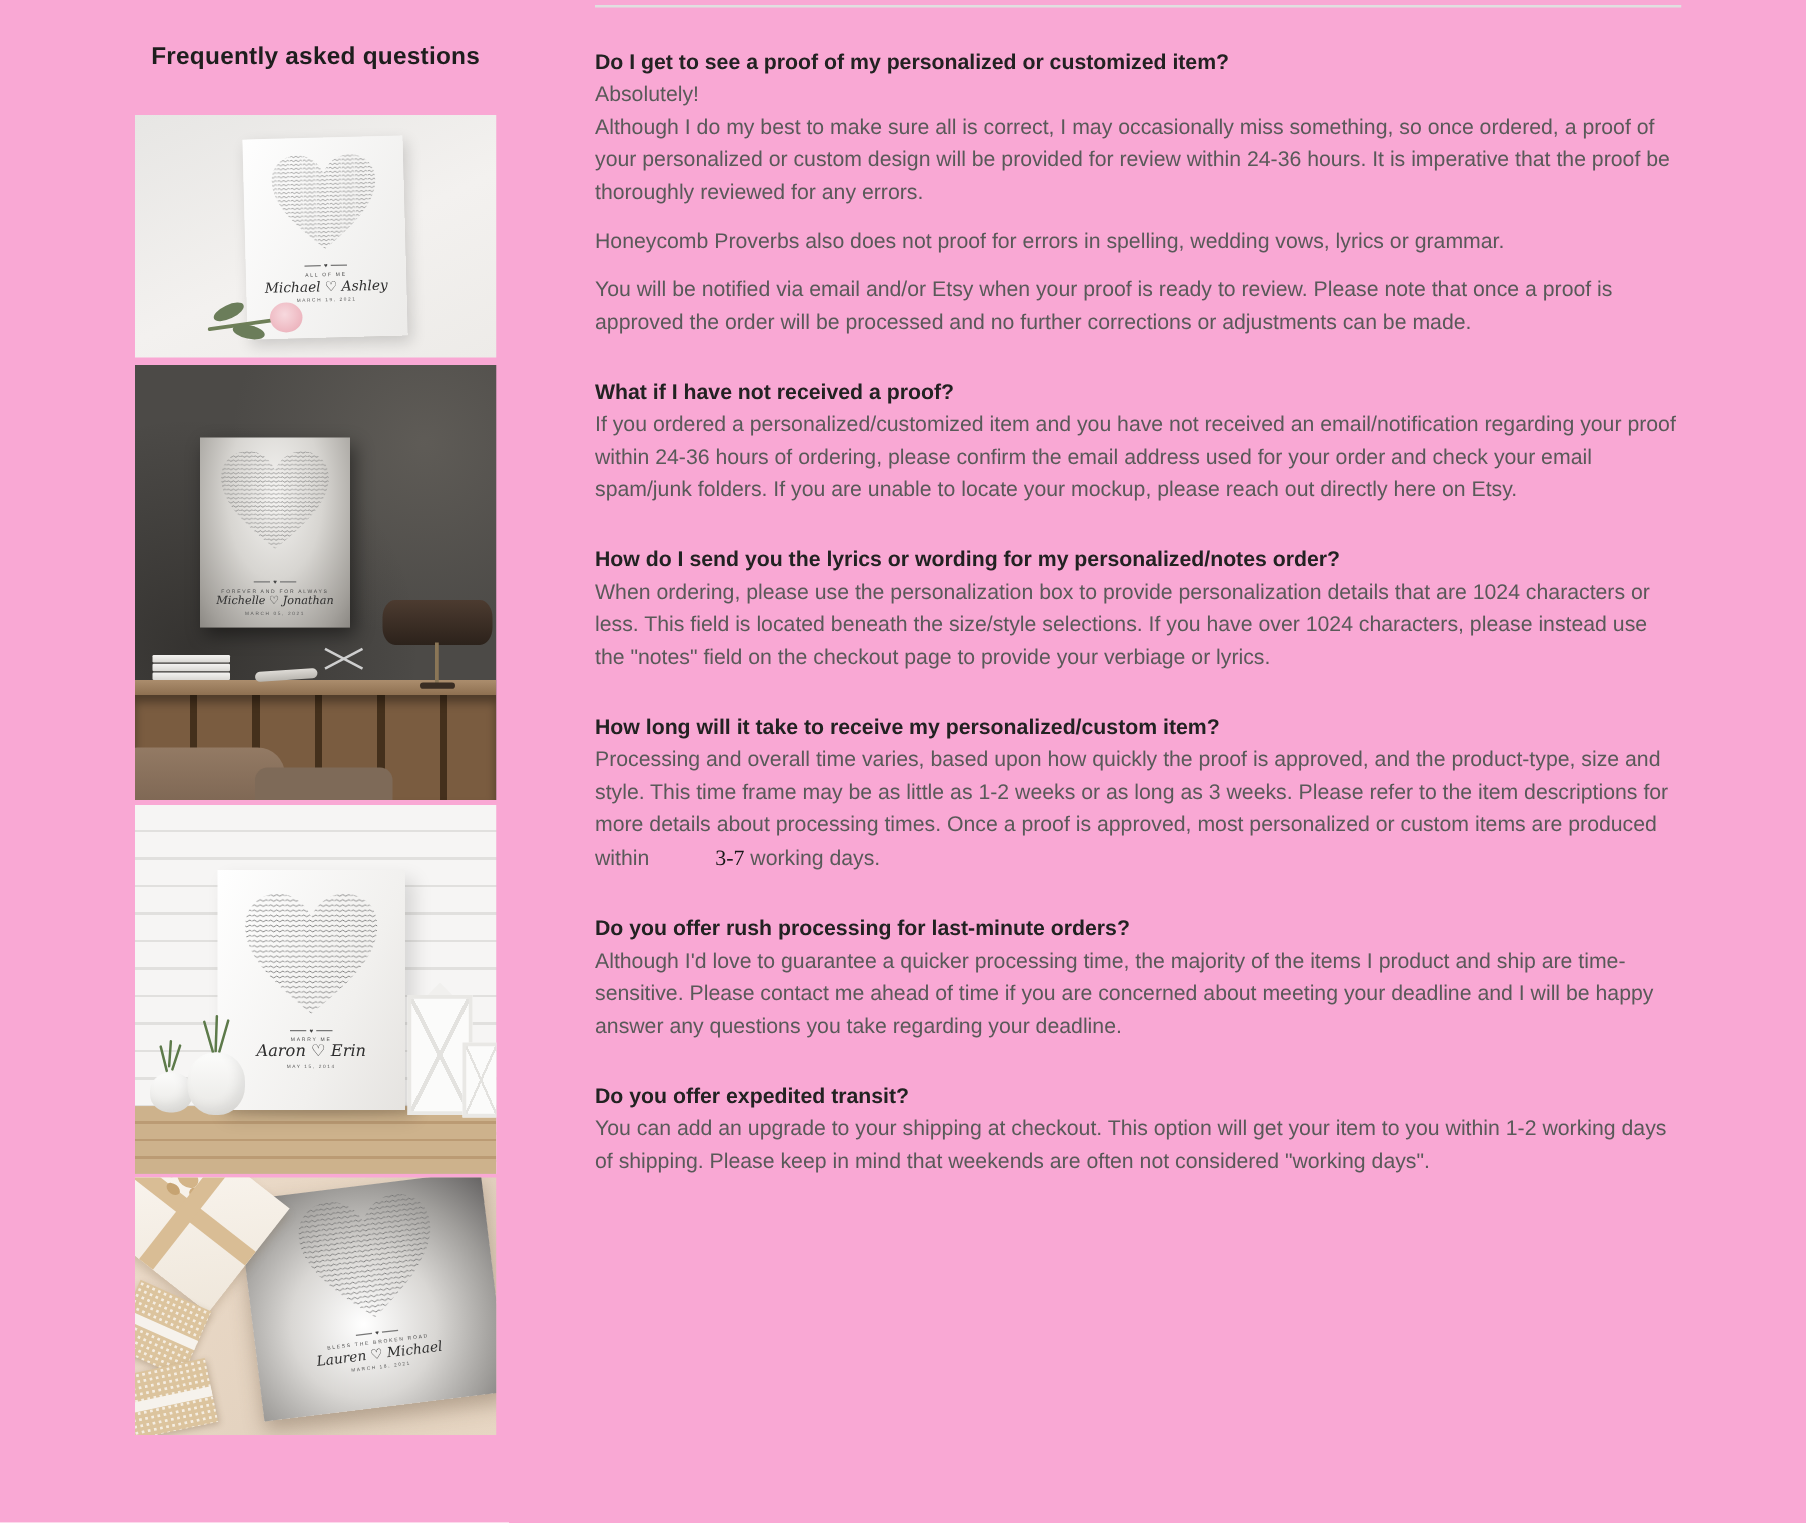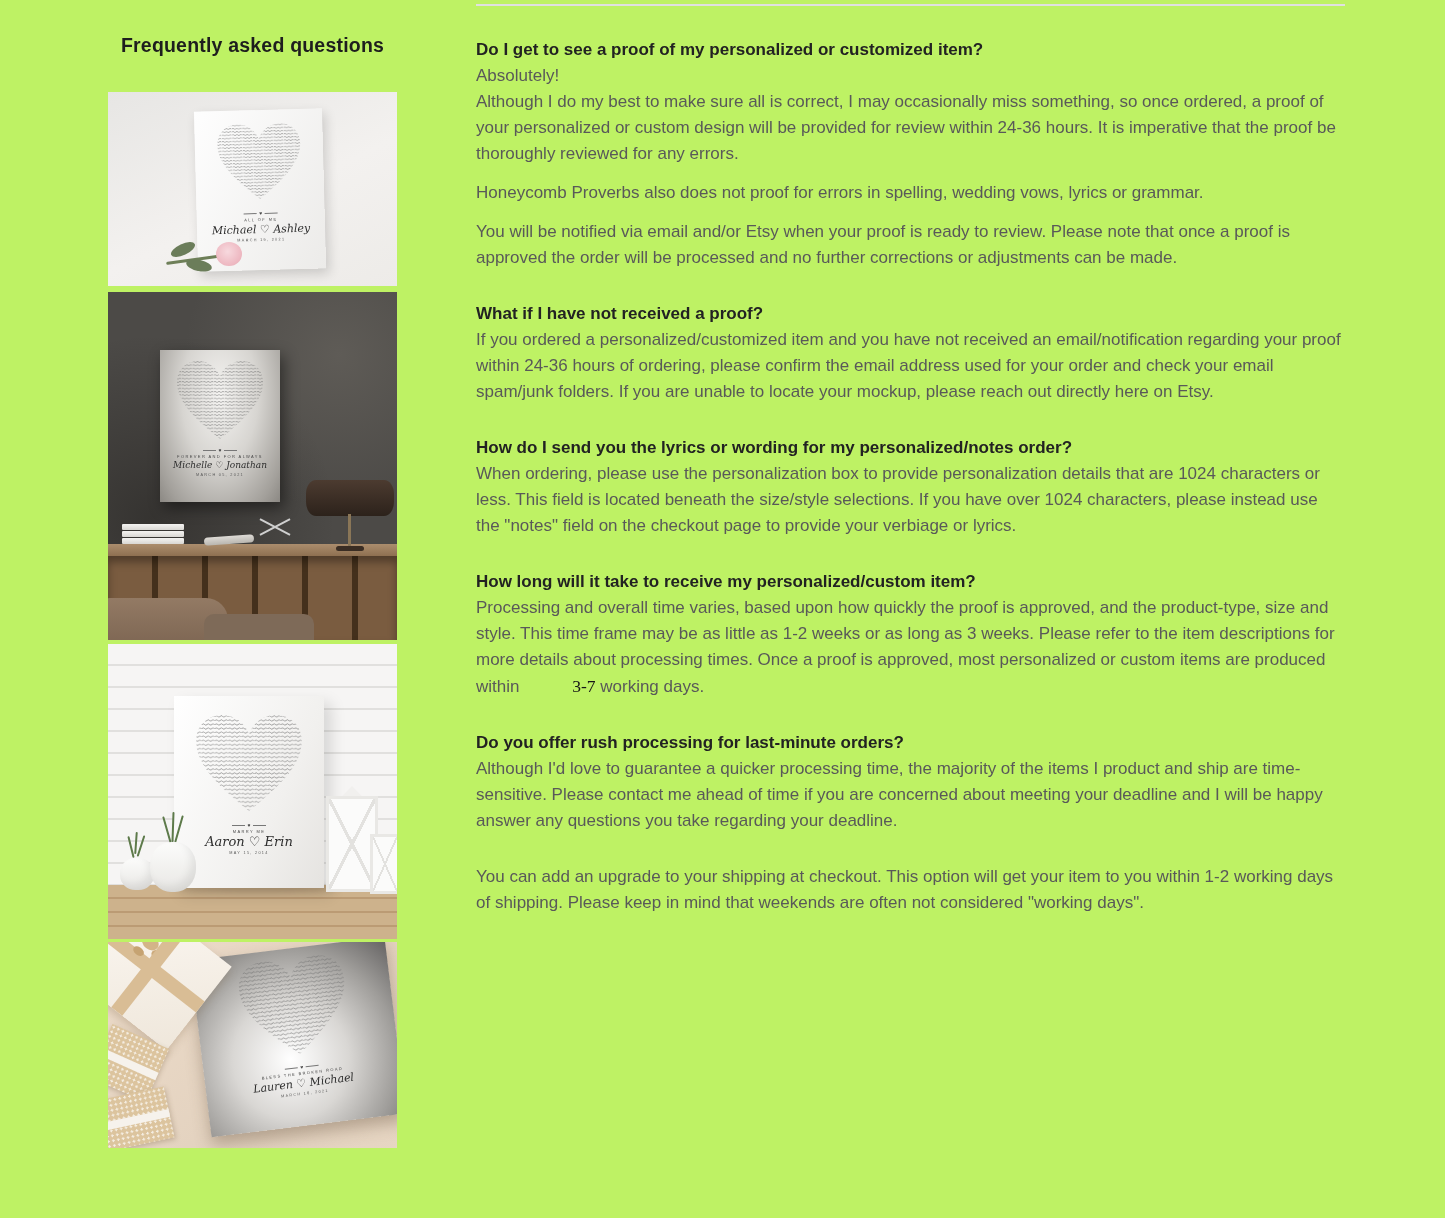--- a/index.html
+++ b/index.html
@@ -1,20 +1,20 @@
 <!DOCTYPE html>
 <html><head>
 <meta charset="utf-8">
 <title>FAQ</title>
 <style>
   * { margin:0; padding:0; box-sizing:border-box; }
   html,body { background:#ffffff; }
   .page {
     position:relative; width:1445px; height:1218px; overflow:hidden;
-    background:#bef264; font-family:"Liberation Sans", sans-serif;
+    background:#f9a8d4; font-family:"Liberation Sans", sans-serif;
   }
 
   
   .faq-title {
     position:absolute; left:108px; top:34px; width:289px;
     text-align:center; font-size:19.5px; font-weight:700; color:#1e1e1e;
     letter-spacing:.2px;
   }
   figure.photo {
     position:absolute; left:108px; width:289px; overflow:hidden;
@@ -44,21 +44,21 @@
     background:radial-gradient(ellipse at 45% 62%, #ffffff, #d9d7d4 38%, #9f9d9a 70%, #626060);
     box-shadow:0 8px 16px rgba(90,70,50,.35); }
 
   .heart { position:absolute; display:block; }
   .poster1 .heart { left:17px; top:10px; width:94px; height:83px; }
   .canvas2 .heart { left:11px; top:7px;  width:98px; height:86px; }
   .canvas3 .heart { left:15px; top:14px; width:120px; height:106px; }
   .print4  .heart { left:38px; top:5px;  width:120px; height:106px; }
 
   .caption { position:absolute; left:0; right:0; text-align:center; color:#3a3a3a; }
-  .poster1 .caption { top:100px; } .canvas2 .caption { top:97px; }
+  .poster1 .caption { top:100px; } .canvas2 .caption { top:113px; }
   .canvas3 .caption { top:126px; } .print4 .caption { top:116px; color:#2b2b2b; }
   .cap-orn { font-size:5px; line-height:6px; color:#444; }
   .orn-line { display:inline-block; width:13px; height:1px; background:#777; vertical-align:middle; margin:0 3px; }
   .cap-top { font-size:4px; letter-spacing:1.4px; color:#4a4a4a; margin-top:1px; }
   .cap-names { font-family:"DejaVu Serif", serif; font-style:italic; color:#2e2e2e; }
   .poster1 .cap-names { font-size:11px; line-height:15px; }
   .canvas2 .cap-names { font-size:9px;  line-height:13px; }
   .canvas3 .cap-names { font-size:13px; line-height:16px; }
   .print4  .cap-names { font-size:11px; line-height:15px; }
   .cap-date { font-size:3.8px; letter-spacing:1.3px; color:#5a5a5a; margin-top:1px; }
@@ -277,17 +277,18 @@
       <h3 class="q">How long will it take to receive my personalized/custom item?</h3>
       <p class="a"><span>Processing and overall time varies, based upon how quickly the proof is approved, and the product-type, size and style. This time frame may be as little as 1-2 weeks or as long as 3 weeks. Please refer to the item descriptions for more details about processing times. Once a proof is approved, most personalized or custom items are produced within </span><span class="hl">3-7</span><span> working days.</span></p>
     </section>
 
     <section class="faq-section">
       <h3 class="q">Do you offer rush processing for last-minute orders?</h3>
       <p class="a">Although I'd love to guarantee a quicker processing time, the majority of the items I product and ship are time-sensitive. Please contact me ahead of time if you are concerned about meeting your deadline and I will be happy answer any questions you take regarding your deadline.</p>
     </section>
 
     <section class="faq-section">
+      <h3 class="q">Do you offer expedited transit?</h3>
       <p class="a">You can add an upgrade to your shipping at checkout. This option will get your item to you within 1-2 working days of shipping. Please keep in mind that weekends are often not considered "working days".</p>
     </section>
 
   </main>
 </div>
 
 </body></html>

